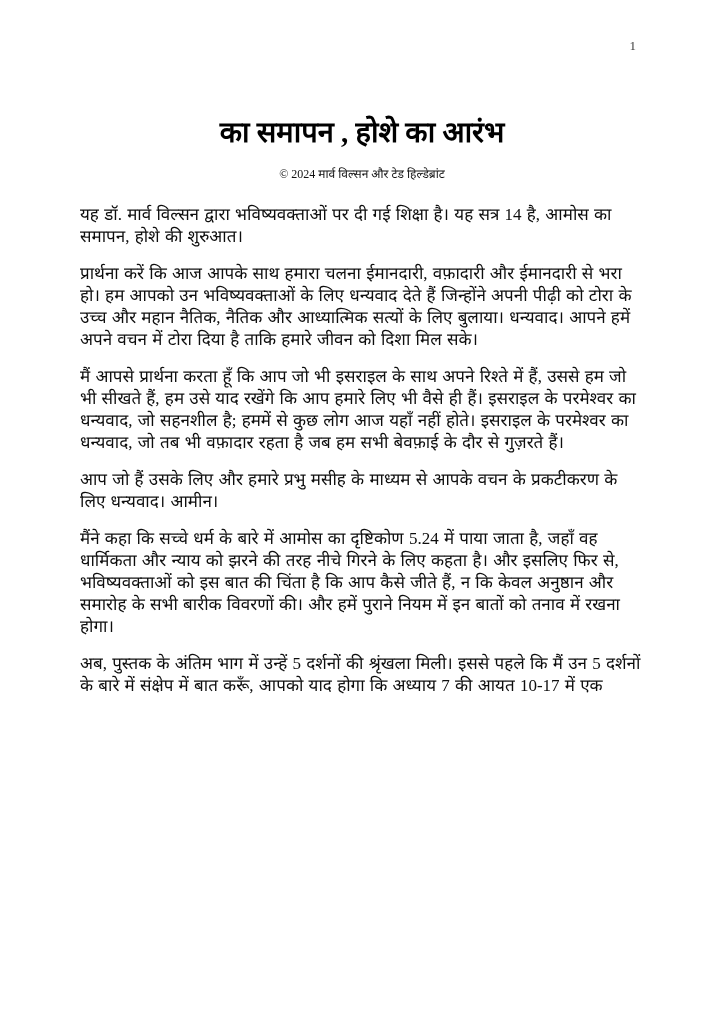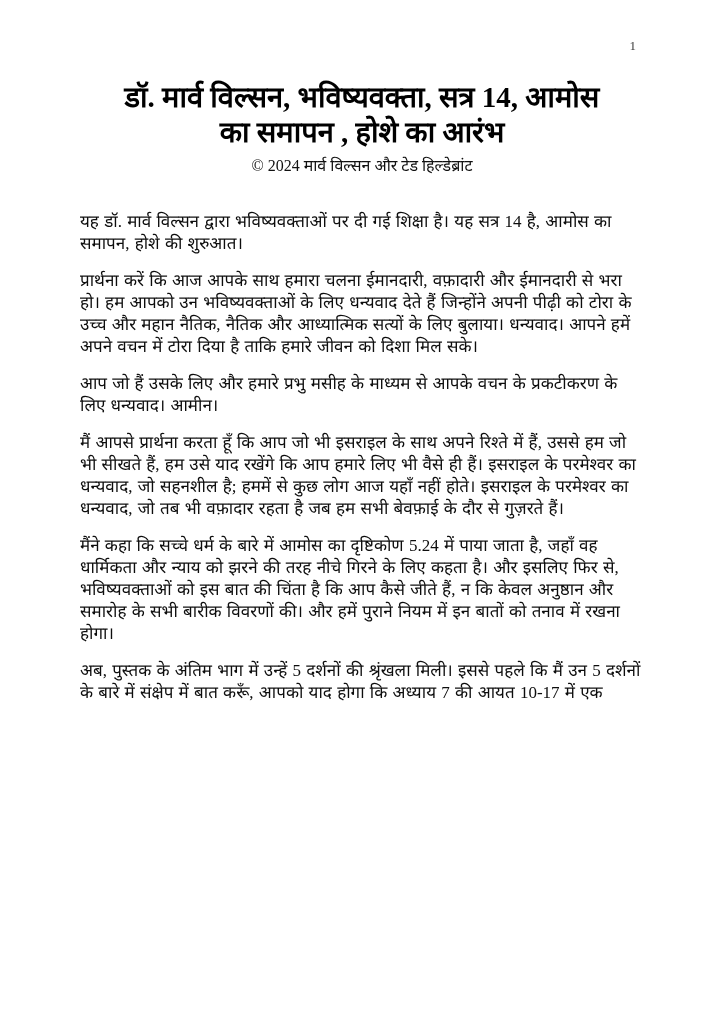--- a/index.html
+++ b/index.html
@@ -29,54 +29,54 @@
   }
   header { text-align: center; }
   h1.doc-title {
     margin: 80px 0 0 0;
     font-size: 29px;
     font-weight: 700;
     line-height: 35px;
     color: #000000;
   }
   .copyright {
-    margin-top: 5px;
-    font-size: 16px;
+    margin-top: 14px;
+    font-size: 12px;
     line-height: 21px;
     color: #111111;
   }
   main.doc-body {
-    margin-top: 35px;
+    margin-top: 19px;
   }
   main.doc-body p {
     margin: 0 0 15px 0;
     font-size: 17px;
     line-height: 22px;
     text-align: left;
     color: #0d0d0d;
     word-spacing: 1px;
   }
 </style>
 </head>
 <body>
 
 <div class="page">
 
   <div class="page-number">1</div>
 
   <header>
     <h1 class="doc-title">
-      <span>डॉ. मार्व विल्सन, भविष्यवक्ता, सत्र 14, आमोस</span><br>
+      <br>
       <span>का समापन , होशे का आरंभ</span>
     </h1>
     <div class="copyright">© 2024 मार्व विल्सन और टेड हिल्डेब्रांट</div>
   </header>
 
   <main class="doc-body">
     <p>यह डॉ. मार्व विल्सन द्वारा भविष्यवक्ताओं पर दी गई शिक्षा है। यह सत्र 14 है, आमोस का समापन, होशे की शुरुआत।</p>
     <p>प्रार्थना करें कि आज आपके साथ हमारा चलना ईमानदारी, वफ़ादारी और ईमानदारी से भरा हो। हम आपको उन भविष्यवक्ताओं के लिए धन्यवाद देते हैं जिन्होंने अपनी पीढ़ी को टोरा के उच्च और महान नैतिक, नैतिक और आध्यात्मिक सत्यों के लिए बुलाया। धन्यवाद। आपने हमें अपने वचन में टोरा दिया है ताकि हमारे जीवन को दिशा मिल सके।</p>
+    <p>मैं आपसे प्रार्थना करता हूँ कि आप जो भी इसराइल के साथ अपने रिश्ते में हैं, उससे हम जो भी सीखते हैं, हम उसे याद रखेंगे कि आप हमारे लिए भी वैसे ही हैं। इसराइल के परमेश्वर का धन्यवाद, जो सहनशील है; हममें से कुछ लोग आज यहाँ नहीं होते। इसराइल के परमेश्वर का धन्यवाद, जो तब भी वफ़ादार रहता है जब हम सभी बेवफ़ाई के दौर से गुज़रते हैं।</p>
     <p>आप जो हैं उसके लिए और हमारे प्रभु मसीह के माध्यम से आपके वचन के प्रकटीकरण के लिए धन्यवाद। आमीन।</p>
-    <p>मैं आपसे प्रार्थना करता हूँ कि आप जो भी इसराइल के साथ अपने रिश्ते में हैं, उससे हम जो भी सीखते हैं, हम उसे याद रखेंगे कि आप हमारे लिए भी वैसे ही हैं। इसराइल के परमेश्वर का धन्यवाद, जो सहनशील है; हममें से कुछ लोग आज यहाँ नहीं होते। इसराइल के परमेश्वर का धन्यवाद, जो तब भी वफ़ादार रहता है जब हम सभी बेवफ़ाई के दौर से गुज़रते हैं।</p>
     <p>मैंने कहा कि सच्चे धर्म के बारे में आमोस का दृष्टिकोण 5.24 में पाया जाता है, जहाँ वह धार्मिकता और न्याय को झरने की तरह नीचे गिरने के लिए कहता है। और इसलिए फिर से, भविष्यवक्ताओं को इस बात की चिंता है कि आप कैसे जीते हैं, न कि केवल अनुष्ठान और समारोह के सभी बारीक विवरणों की। और हमें पुराने नियम में इन बातों को तनाव में रखना होगा।</p>
     <p>अब, पुस्तक के अंतिम भाग में उन्हें 5 दर्शनों की श्रृंखला मिली। इससे पहले कि मैं उन 5 दर्शनों के बारे में संक्षेप में बात करूँ, आपको याद होगा कि अध्याय 7 की आयत 10-17 में एक</p>
   </main>
 
 </div>
 
 </body></html>

